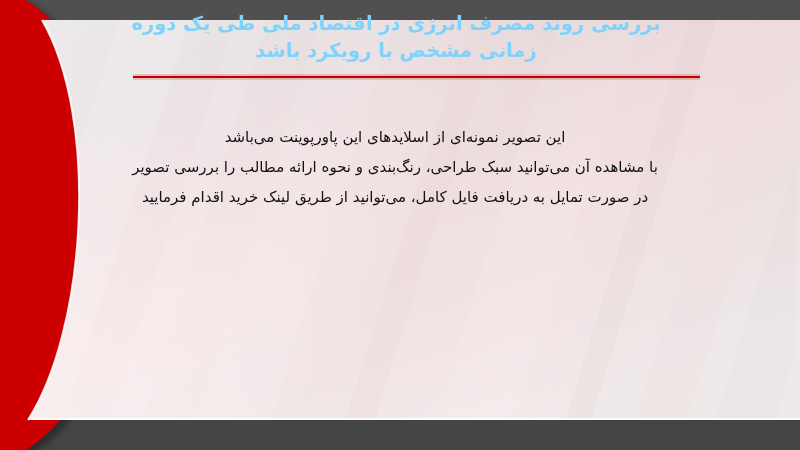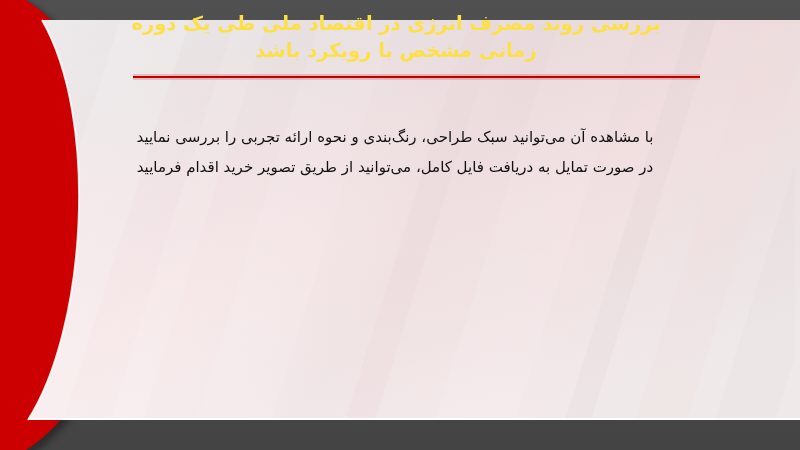--- a/index.html
+++ b/index.html
@@ -68,21 +68,21 @@
 
   .title-block {
     position: absolute;
     right: 100px;
     top: 10px;
     width: 608px;
     text-align: center;
     direction: rtl;
   }
   .title-line {
-    color: #fde047;
+    color: #7dd3fc;
     font-size: 19.5px;
     font-weight: bold;
     line-height: 27px;
     letter-spacing: 0px;
     white-space: nowrap;
   }
   .title-rule {
     position: absolute;
     left: 133px;
     top: 76px;
@@ -178,18 +178,19 @@
 
     <div class="title-block">
       <div class="title-line">بررسی روند مصرف انرژی در اقتصاد ملی طی یک دوره</div>
       <div class="title-line">زمانی مشخص با رویکرد باشد</div>
     </div>
 
     <div class="title-rule-glow"></div>
     <div class="title-rule"></div>
 
     <div class="body-block">
-      <div class="body-line">با مشاهده آن می‌توانید سبک طراحی، رنگ‌بندی و نحوه ارائه تجربی را بررسی نمایید</div>
-      <div class="body-line">در صورت تمایل به دریافت فایل کامل، می‌توانید از طریق تصویر خرید اقدام فرمایید</div>
+      <div class="body-line">این تصویر نمونه‌ای از اسلایدهای این پاورپوینت می‌باشد</div>
+      <div class="body-line">با مشاهده آن می‌توانید سبک طراحی، رنگ‌بندی و نحوه ارائه مطالب را بررسی تصویر</div>
+      <div class="body-line">در صورت تمایل به دریافت فایل کامل، می‌توانید از طریق لینک خرید اقدام فرمایید</div>
     </div>
 
   </div>
 </div>
 
 </body></html>

